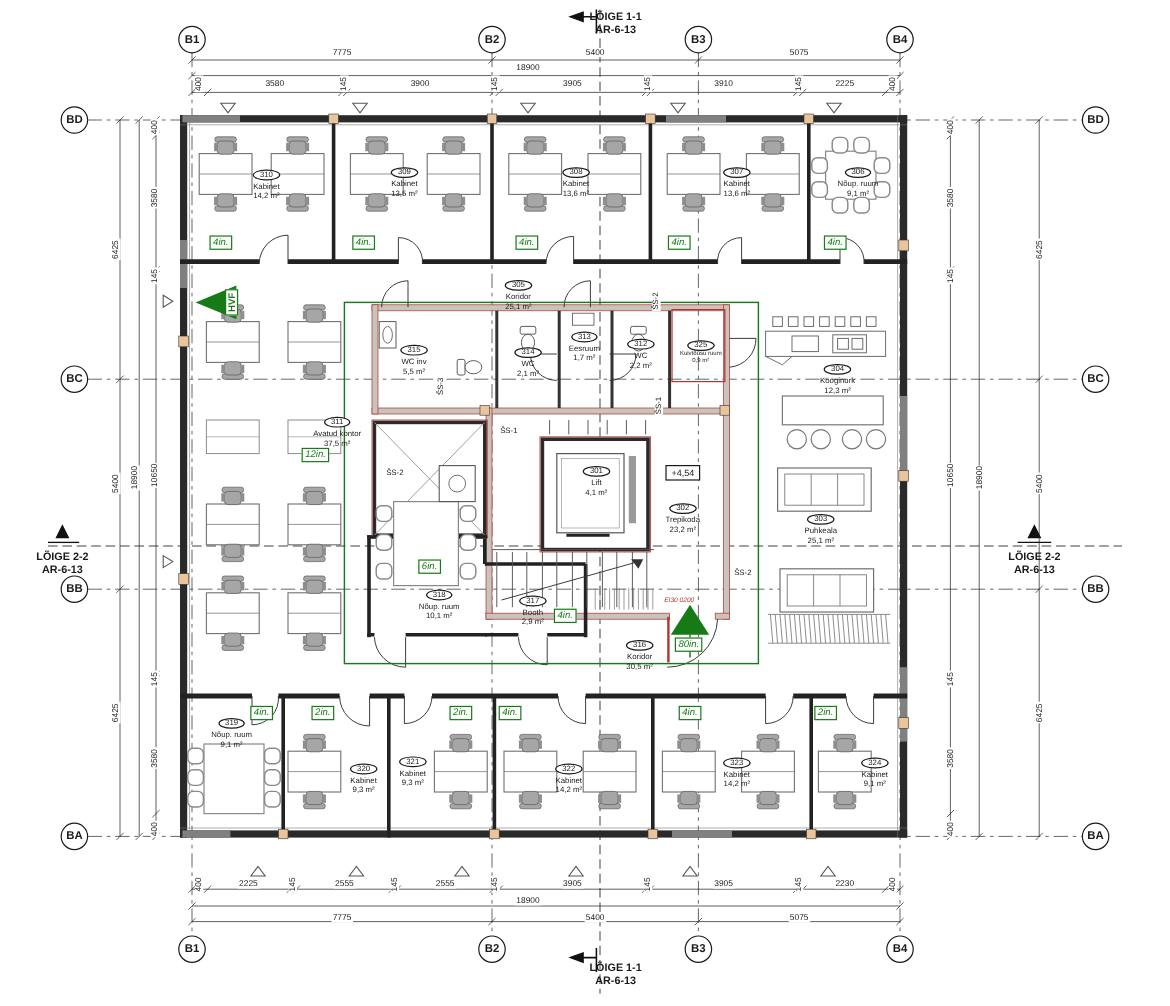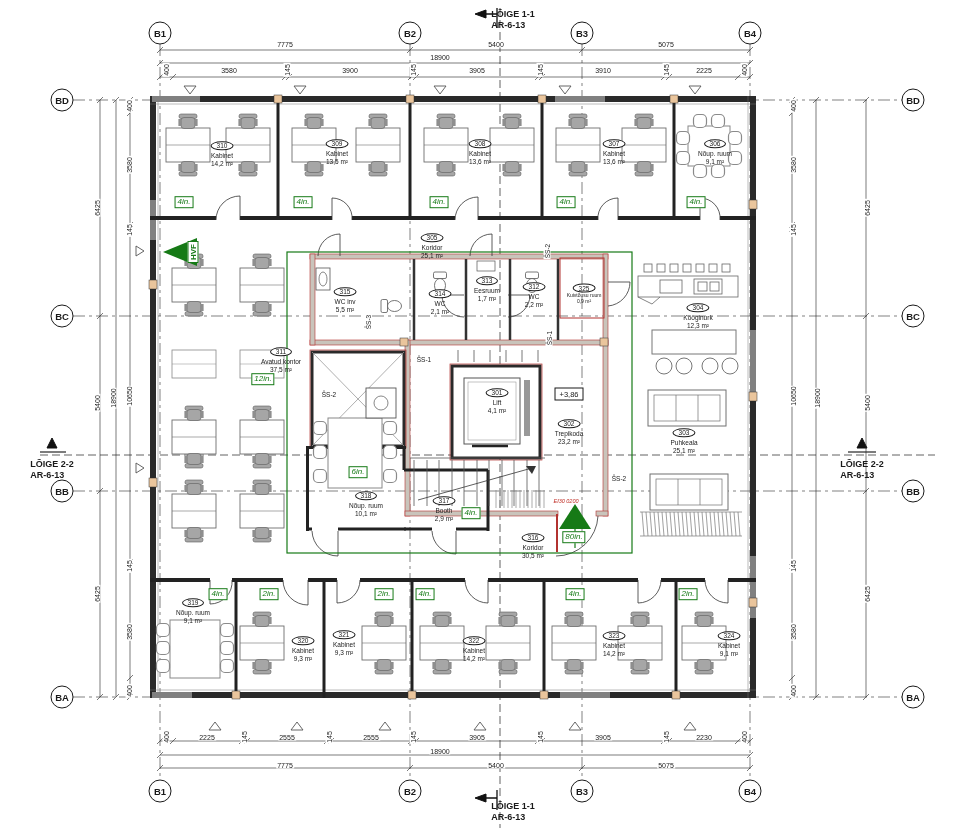--- a/index.html
+++ b/index.html
@@ -4,21 +4,21 @@
 <style>
   html,body{margin:0;padding:0;background:#fff;}
   #sheet{position:relative;width:975px;height:838px;background:#fff;overflow:hidden;
          font-family:"Liberation Sans",sans-serif;color:#1a1a1a;}
   svg{position:absolute;left:0;top:0;}
   .bub{position:absolute;width:21px;height:21px;border:1.3px solid #1a1a1a;border-radius:50%;
        background:#fff;font-size:9.5px;line-height:21px;text-align:center;
        transform:translate(-50%,-50%);font-weight:bold;}
   .dim{position:absolute;font-size:7px;transform:translate(-50%,-50%);white-space:nowrap;background:#fff;padding:0 1px;}
   .rot{transform:translate(-50%,-50%) rotate(-90deg);}
-  .sec{position:absolute;font-size:9px;font-weight:bold;text-align:left;line-height:1.25;
+  .sec{position:absolute;font-size:9px;font-weight:bold;text-align:center;line-height:1.25;
        transform:translate(-50%,-50%);white-space:nowrap;}
   .room{position:absolute;transform:translate(-50%,-50%);text-align:center;line-height:1.15;}
   .oval{display:inline-block;border:0.9px solid #1a1a1a;border-radius:50%;padding:0 5px;
         font-size:6.5px;background:#fff;}
   .rname{font-size:6.5px;}
   .rarea{font-size:6.5px;}
   .tag{position:absolute;transform:translate(-50%,-50%);font-size:8px;font-style:italic;
        color:#167a16;border:1px solid #167a16;background:#fff;padding:0 2px;line-height:1.2;}
   .shaft{position:absolute;transform:translate(-50%,-50%);font-size:6.5px;background:#fff;padding:0 1px;}
   .shaft.v{transform:translate(-50%,-50%) rotate(-90deg);}
@@ -456,21 +456,21 @@
 <div class="tag" style="left:471px;top:513px">4in.</div>
 <div class="tag" style="left:574px;top:537px">80in.</div>
 <div class="tag" style="left:218px;top:594px">4in.</div>
 <div class="tag" style="left:269px;top:594px">2in.</div>
 <div class="tag" style="left:384px;top:594px">2in.</div>
 <div class="tag" style="left:425px;top:594px">4in.</div>
 <div class="tag" style="left:575px;top:594px">4in.</div>
 <div class="tag" style="left:688px;top:594px">2in.</div>
 
 <div class="hvf" style="left:193px;top:252px">HVF</div>
-<div class="lvl" style="left:569px;top:394px">+3,86</div>
+<div class="lvl" style="left:569px;top:394px">+4,54</div>
 <div class="fire" style="left:566px;top:501px">EI30 0200</div>
 <div class="shaft v" style="left:547px;top:251px">ŠS-2</div>
 <div class="shaft v" style="left:549px;top:338px">ŠS-1</div>
 <div class="shaft v" style="left:368px;top:322px">ŠS-3</div>
 <div class="shaft" style="left:424px;top:359px">ŠS-1</div>
 <div class="shaft" style="left:329px;top:394px">ŠS-2</div>
 <div class="shaft" style="left:619px;top:478px">ŠS-2</div>
 
 </div>
 

